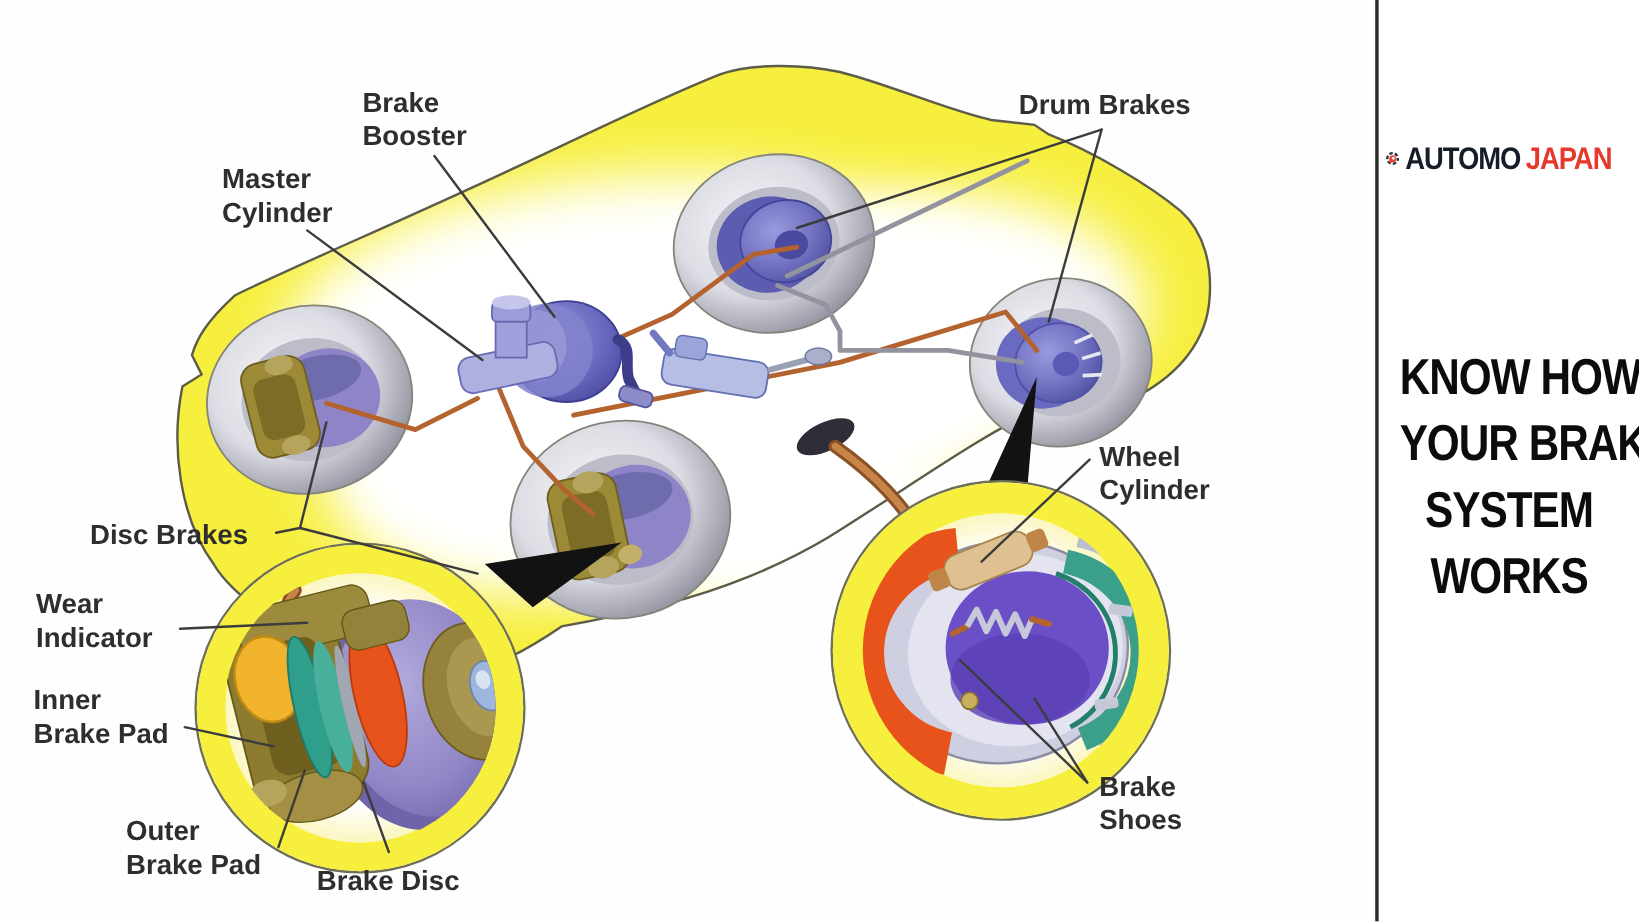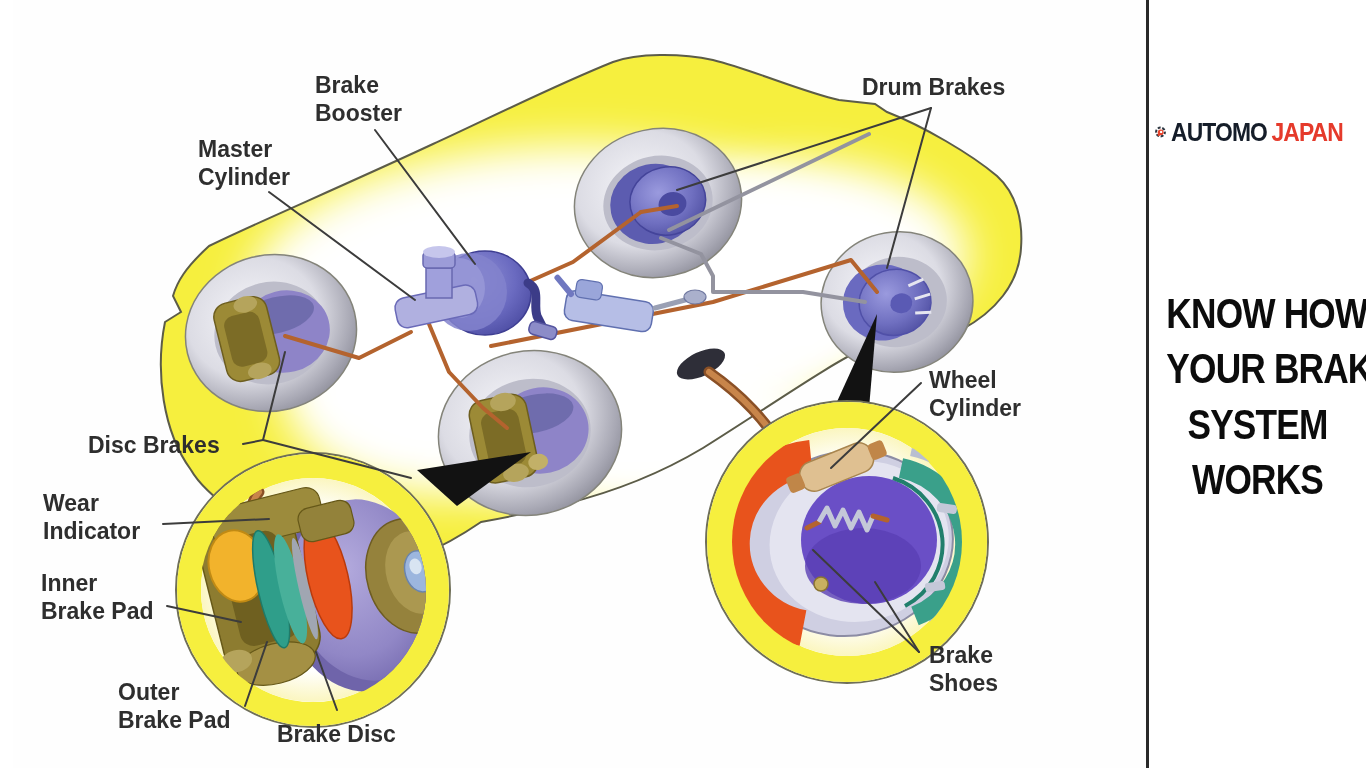--- a/index.html
+++ b/index.html
@@ -1,21 +1,21 @@
 <!DOCTYPE html>
 <html><head>
 <meta charset="utf-8">
 <style>
   html,body{margin:0;padding:0;}
   body{
     width:1366px;height:768px;overflow:hidden;background:#ffffff;
     font-family:"Liberation Sans", sans-serif;position:relative;
   }
   .stage{position:absolute;inset:0;}
-  .diagram{position:absolute;left:0;top:0;width:1148px;height:768px;background:#fefefe;margin-left:13px;}
+  .diagram{position:absolute;left:0;top:0;width:1148px;height:768px;background:#fefefe;}
   .divider{position:absolute;left:1146px;top:0;width:3px;height:768px;background:#2a2a2a;}
   .sidebar{
     position:absolute;left:1149px;top:0;width:217px;height:768px;background:#ffffff;
     display:flex;flex-direction:column;align-items:center;
   }
   .brand-row{
     position:absolute;top:104px;left:6px;width:211px;
     display:flex;align-items:center;gap:4px;justify-content:center;
   }
   .brand-text{

